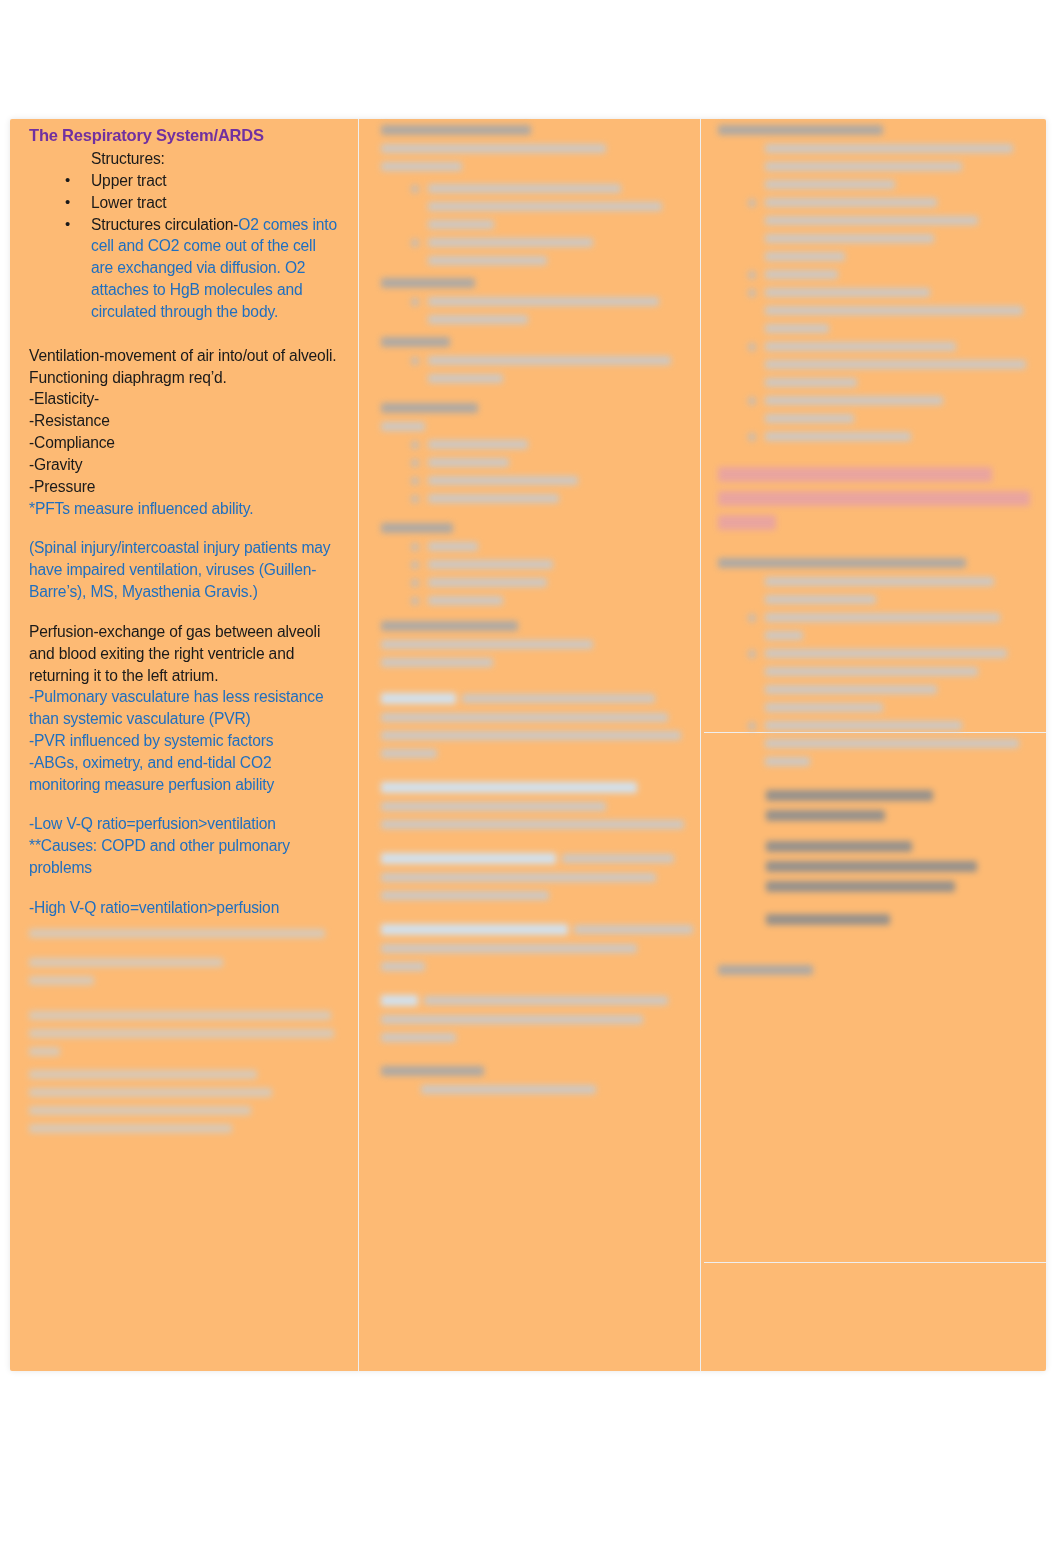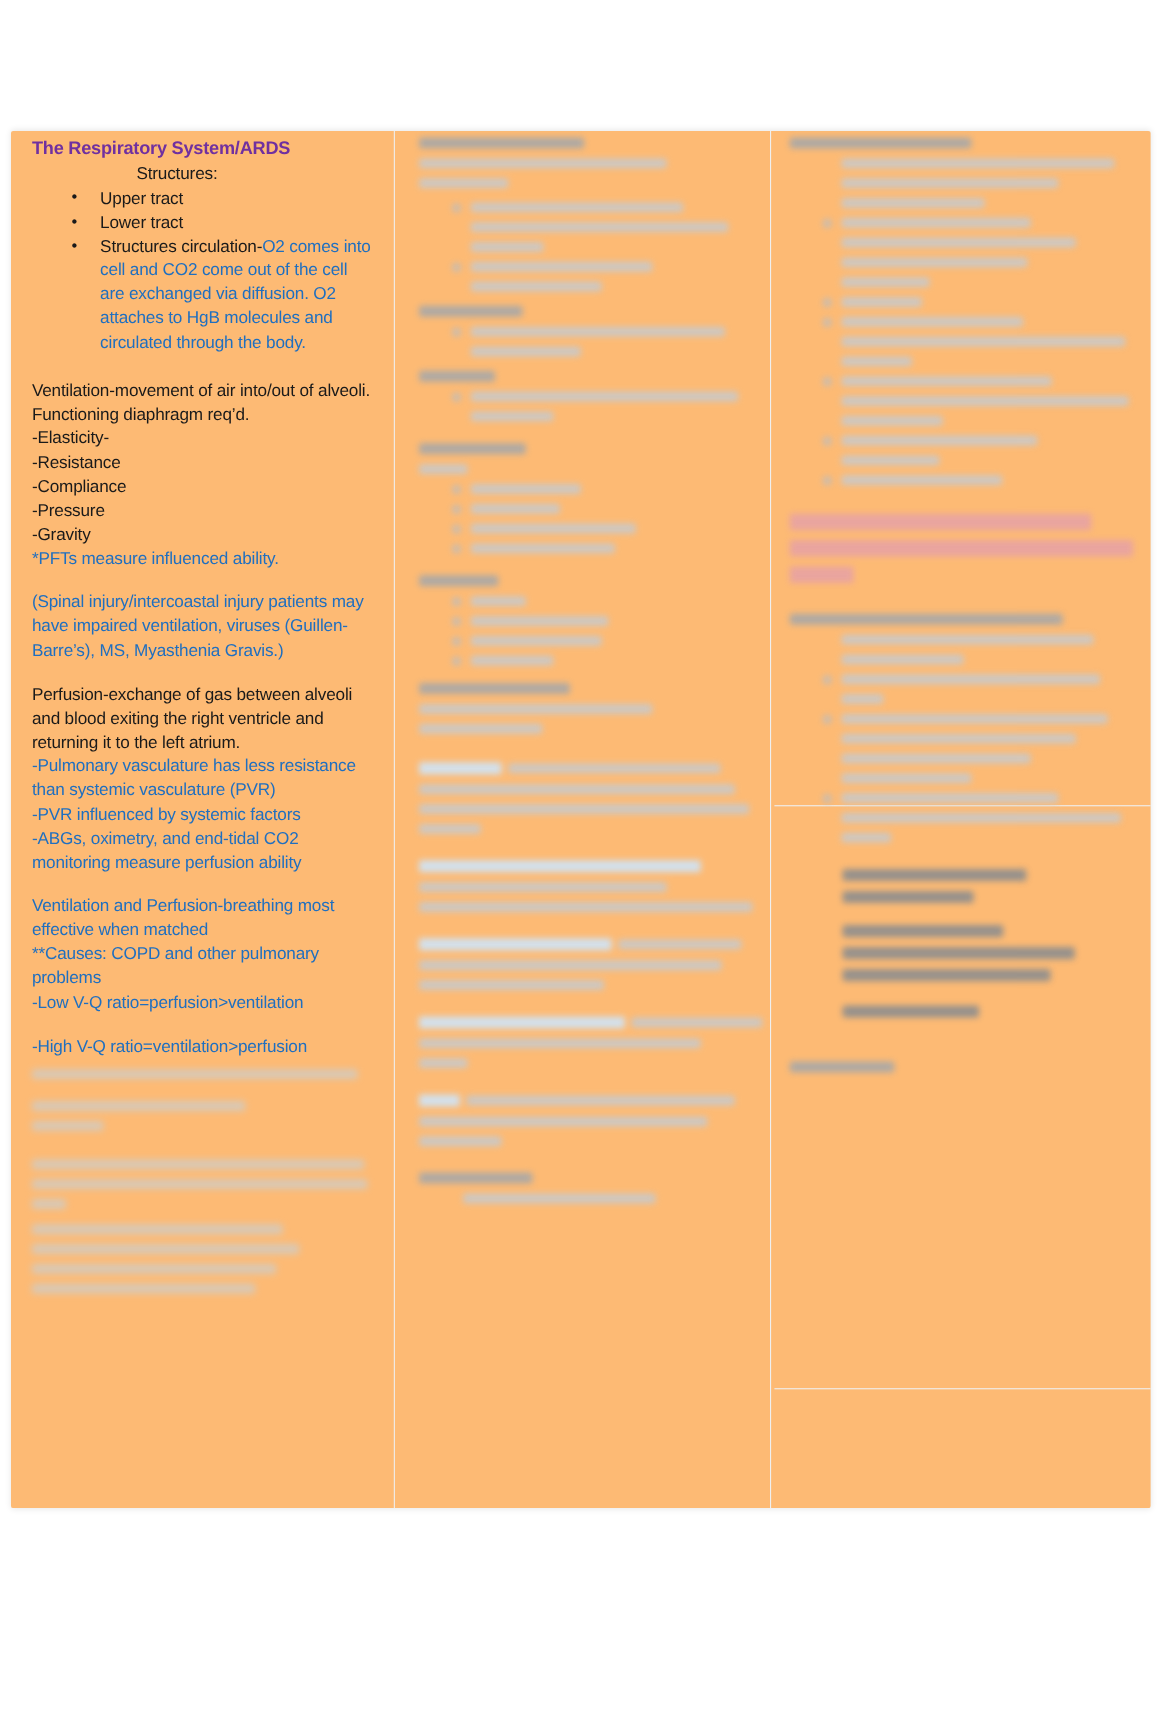--- a/index.html
+++ b/index.html
@@ -72,21 +72,21 @@
     letter-spacing: -0.15px;
   }
   .body-blu {
     color: #1F6FC0;
     font-size: 15.6px;
     line-height: 1.40;
     margin: 0;
     letter-spacing: -0.15px;
   }
   .indent-hdr {
-    margin-left: 95px;
+    margin-left: 62px;
   }
   ul.bul {
     list-style: none;
     margin: 0;
     padding: 0;
   }
   ul.bul > li {
     position: relative;
     padding-left: 62px;
     color: #1a1a1a;
@@ -170,40 +170,39 @@
       <li><span>Lower tract</span></li>
       <li><span>Structures circulation-</span><span class="blu-run">O2 comes into cell and CO2 come out of the cell are exchanged via diffusion. O2 attaches to HgB molecules and circulated through the body.</span></li>
     </ul>
 
     <div class="gap-lg"></div>
 
     <div class="body-blk">Ventilation-movement of air into/out of alveoli. Functioning diaphragm req’d.</div>
     <div class="body-blk">-Elasticity-</div>
     <div class="body-blk">-Resistance</div>
     <div class="body-blk">-Compliance</div>
+    <div class="body-blk">-Gravity</div>
     <div class="body-blk">-Pressure</div>
-    <div class="body-blk">-Gravity</div>
     <div class="body-blu">*PFTs measure influenced ability.</div>
 
     <div class="gap-md"></div>
 
     <div class="body-blu">(Spinal injury/intercoastal injury patients may have impaired ventilation, viruses (Guillen-Barre’s), MS, Myasthenia Gravis.)</div>
 
     <div class="gap-md"></div>
 
     <div class="body-blk">Perfusion-exchange of gas between alveoli and blood exiting the right ventricle and returning it to the left atrium.</div>
     <div class="body-blu">-Pulmonary vasculature has less resistance than systemic vasculature (PVR)</div>
     <div class="body-blu">-PVR influenced by systemic factors</div>
     <div class="body-blu">-ABGs, oximetry, and end-tidal CO2 monitoring measure perfusion ability</div>
 
     <div class="gap-md"></div>
 
-    <div class="body-blu">Ventilation and Perfusion-breathing most effective when matched</div>
+    <div class="body-blu">-Low V-Q ratio=perfusion&gt;ventilation</div>
     <div class="body-blu">**Causes: COPD and other pulmonary problems</div>
-    <div class="body-blu">-Low V-Q ratio=perfusion&gt;ventilation</div>
 
     <div class="gap-md"></div>
 
     <div class="body-blu">-High V-Q ratio=ventilation&gt;perfusion</div>
 
     <div class="blurwrap-soft" style="margin-top:10px;">
       <div class="rblock">
         <div class="rline b" style="width:96%"></div>
       </div>
       <div class="rblock" style="margin-top:20px;">

